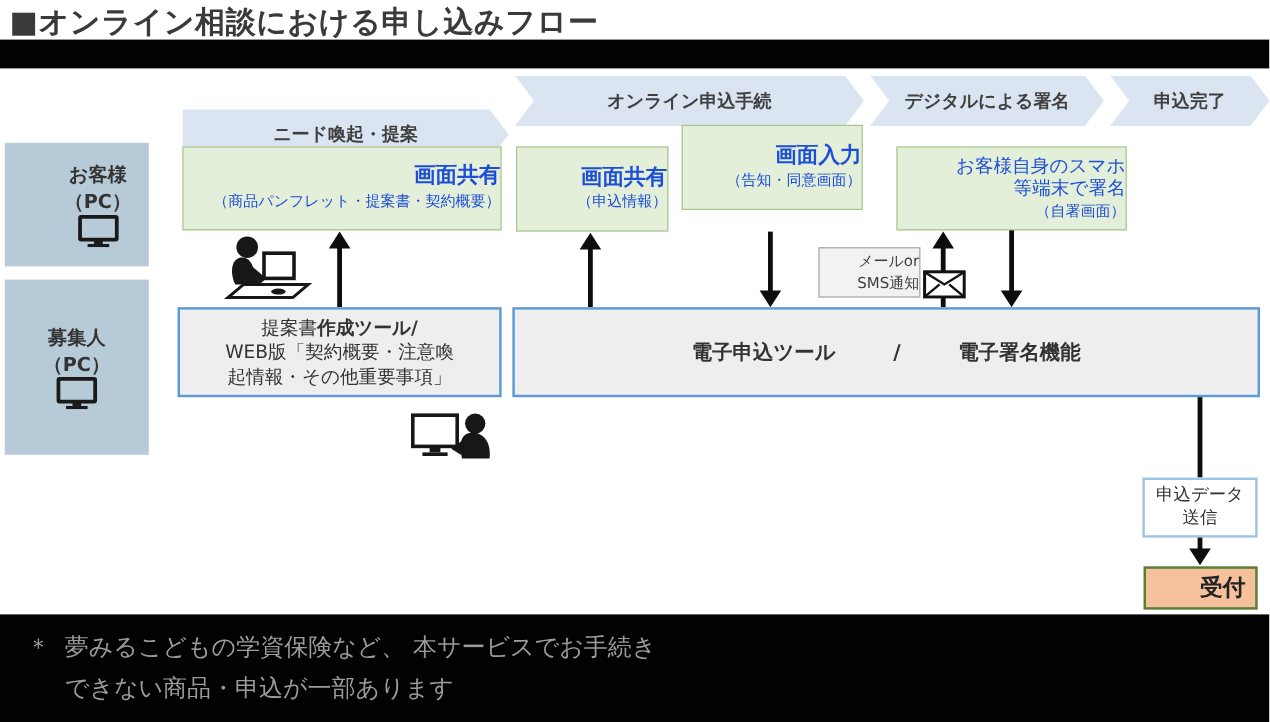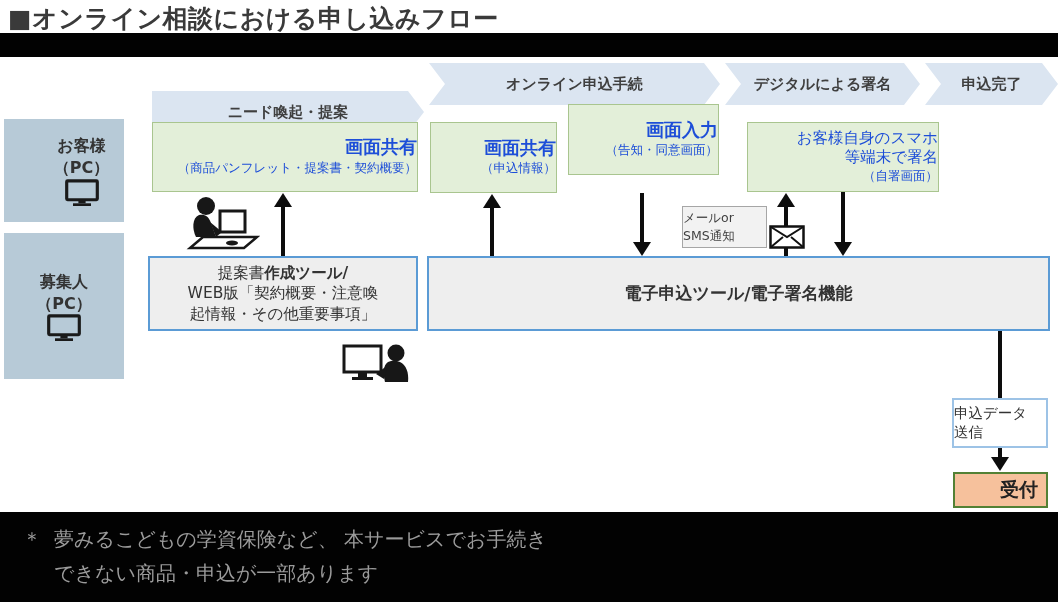--- a/index.html
+++ b/index.html
@@ -22,23 +22,23 @@
 
   
   .gbox { position:absolute; background:var(--green_fill,#e3efd9); border:1px solid var(--green_border,#a9c58f); display:flex; flex-direction:column; align-items:flex-end; justify-content:center; color:#1d4ed8; text-align:center; }
   .gbox .t { font-size:18px; font-weight:bold; line-height:1.15; }
   .gbox .t2 { font-size:15.5px; font-weight:normal; line-height:1.2; }
   .gbox .s { font-size:12.5px; margin-top:2px; }
 
   
   .tbox { position:absolute; background:var(--tool_fill,#eeeeee); border:2px solid var(--tool_border,#5b9bd5); display:flex; flex-direction:column; align-items:center; justify-content:center; color:#333; text-align:center; }
 
-  .notify-box { position:absolute; left:682px; top:206px; width:85px; height:42px; background:var(--note_fill,#f2f2f2); border:1px solid #a6a6a6; display:flex; flex-direction:column; align-items:flex-start; justify-content:center; font-size:12.5px; color:#3f3f3f; line-height:1.45; }
+  .notify-box { position:absolute; left:682px; top:206px; width:85px; height:42px; background:var(--note_fill,#f2f2f2); border:1px solid #a6a6a6; display:flex; flex-direction:column; align-items:flex-end; justify-content:center; font-size:12.5px; color:#3f3f3f; line-height:1.45; }
 
-  .send-box { position:absolute; left:952px; top:398px; width:96px; height:50px; background:#fff; border:2px solid var(--send_border,#9dc3e6); display:flex; flex-direction:column; align-items:flex-start; justify-content:center; font-size:14.5px; color:#333; line-height:1.3; }
+  .send-box { position:absolute; left:952px; top:398px; width:96px; height:50px; background:#fff; border:2px solid var(--send_border,#9dc3e6); display:flex; flex-direction:column; align-items:center; justify-content:center; font-size:14.5px; color:#333; line-height:1.3; }
   .recv-box { position:absolute; left:953px; top:472px; width:95px; height:36px; background:var(--reception_fill,#f6c19c); border:2px solid var(--reception_border,#538135); display:flex; align-items:center; justify-content:center; font-size:19px; font-weight:bold; color:#222;padding-left:37px; }
 
   
   .arrow { position:absolute; width:20px; }
   .arrow .stem { position:absolute; left:8px; width:4px; background:#0d0d0d; }
   .arrow .head { position:absolute; left:1px; width:0; height:0; }
   .arrow.up .stem { top:12px; bottom:0; }
   .arrow.up .head { top:0; border-left:9px solid transparent; border-right:9px solid transparent; border-bottom:14px solid #0d0d0d; }
   .arrow.down .stem { top:0; bottom:12px; }
   .arrow.down .head { bottom:0; border-left:9px solid transparent; border-right:9px solid transparent; border-top:14px solid #0d0d0d; }
@@ -151,21 +151,21 @@
     <circle cx="54" cy="11" r="8.5" fill="#171717"></circle>
     <path d="M46 20 C41 23 41 32 43 40 L66 40 C67 30 64 23 58 20 C54 18 50 18 46 20 Z" fill="#171717"></path>
     <path d="M46 23 L34 32 L42 37 Z" fill="#171717"></path>
   </svg>
 
   <div class="tbox" style="left:148px; top:256px; width:270px; height:75px; font-size:15.5px; line-height:1.3;">
     <div><span>提案書</span><b>作成ツール/</b></div>
     <div>WEB版「契約概要・注意喚</div>
     <div>起情報・その他重要事項」</div>
   </div>
-  <div class="tbox" style="left:427px; top:256px; width:623px; height:75px; font-size:17px; font-weight:bold; flex-direction:row; ">
+  <div class="tbox" style="left:427px; top:256px; width:623px; height:75px; font-size:17px; font-weight:bold; flex-direction:row; gap:48px;">
     <span>電子申込ツール</span>
     <span>/</span>
     <span>電子署名機能</span>
   </div>
 
   <div class="connector" style="left:998px; top:331px; height:67px;"></div>
   <div class="send-box">
     <div>申込データ</div>
     <div>送信</div>
   </div>

